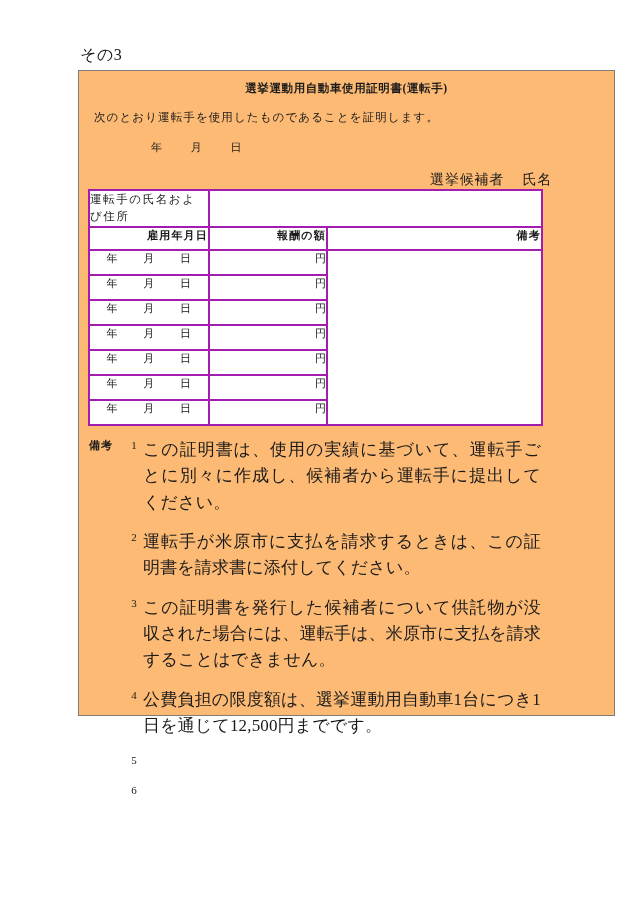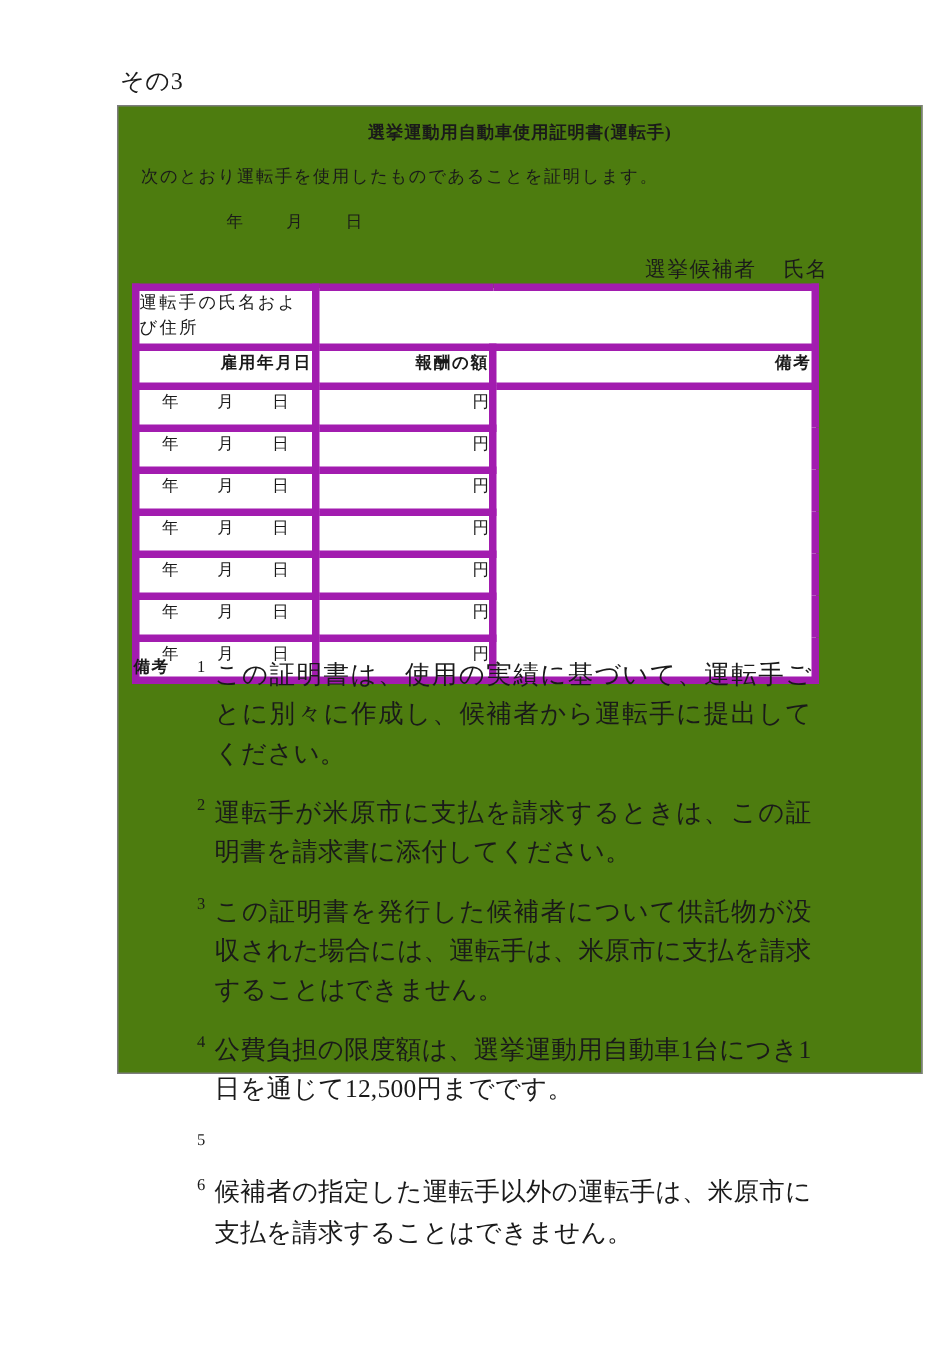--- a/index.html
+++ b/index.html
@@ -31,21 +31,21 @@
 
   
   .doc-frame {
     position: absolute;
     left: 78px;
     top: 70px;
     width: 537px;
     height: 646px;
     border: 1px solid #7d7d7d;
     box-sizing: border-box;
-    background: #4d7c0f;
+    background: #fdba74;
   }
 
   
   .doc-title {
     position: absolute;
     left: 0;
     top: 10px;
     width: 100%;
     text-align: center;
     font-size: 11.5px;
@@ -86,21 +86,21 @@
   .form-table {
     position: absolute;
     left: 9px;
     top: 118px;
     width: 453px;
     border-collapse: collapse;
     table-layout: fixed;
     font-size: 11px;
   }
   .form-table td {
-    border: 5px solid #a21caf;
+    border: 2px solid #a21caf;
     padding: 0;
     vertical-align: top;
     background: #fff;
     margin-left: 29px;
   }
   .col-a { width: 120px; }
   .col-b { width: 118px; }
   .col-c { width: 215px; }
 
   .cell-namehead {
@@ -330,18 +330,17 @@
     </div>
 
     <div class="note-row">
       <div class="notes-label empty"></div>
       <div class="note-num">5</div>
     </div>
 
     <div class="note-row">
       <div class="notes-label empty"></div>
       <div class="note-num">6</div>
-      <div class="note-text">候補者の指定した運転手以外の運転手は、米原市に支払を請求することはできません。</div>
     </div>
 
   </div>
 
 </div>
 
 </body></html>

